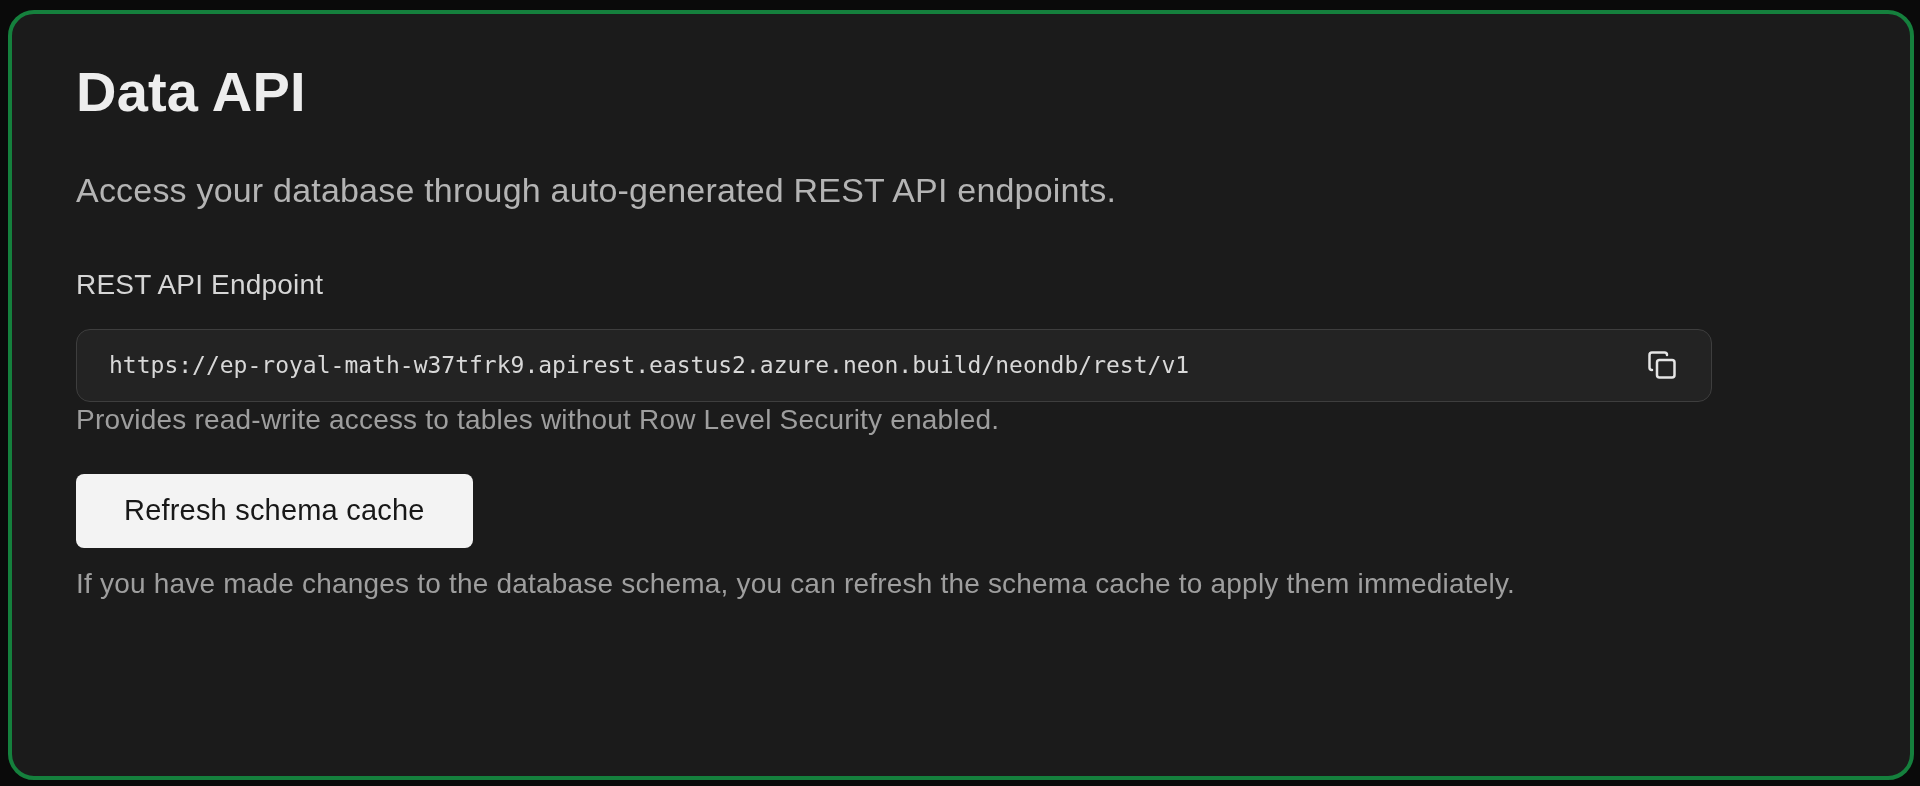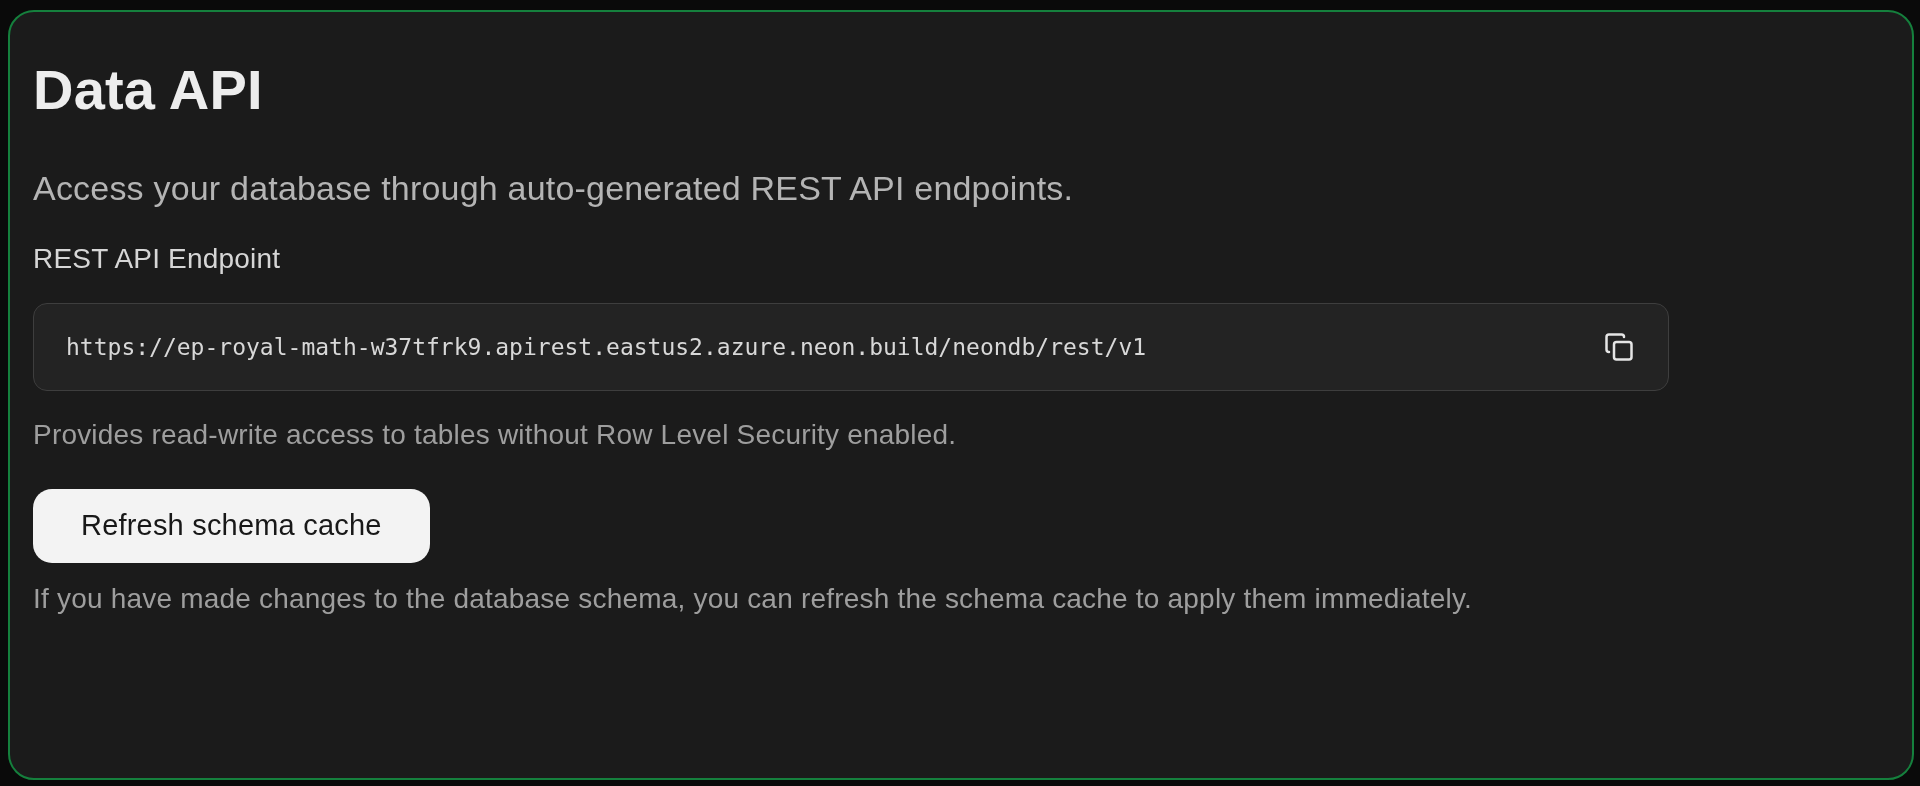--- a/index.html
+++ b/index.html
@@ -8,49 +8,49 @@
     background: #0a0a0a;
     font-family: "Liberation Sans", sans-serif;
     overflow: hidden;
     position: relative;
   }
   .card {
     position: absolute;
     left: 8px; top: 10px;
     width: 1906px; height: 770px;
     background: #1b1b1b;
-    border: 2px solid #15803d;
+    border: 4px solid #15803d;
     border-radius: 26px;
-    padding: 46px 23px;
+    padding: 46px 64px;
   }
   .page-title {
     font-size: 56px;
     font-weight: 700;
     line-height: 1.15;
     color: #ededed;
     letter-spacing: 0.2px;
   }
   .desc {
     margin-top: 44px;
     font-size: 34px;
     line-height: 1.3;
     color: #b4b4b4;
     letter-spacing: 0.2px;
   }
   .field-label {
     display: block;
-    margin-top: 32px;
+    margin-top: 56px;
     font-size: 28px;
     color: #d6d6d6;
     letter-spacing: 0.2px;
   }
   .url-field {
     margin-top: 28px;
     width: 1636px;
-    height: 88px;
+    height: 73px;
     background: #232323;
     border: 1px solid #3e3e3e;
     border-radius: 14px;
     display: flex;
     align-items: center;
     padding: 0 26px 0 32px;
   }
   .url-text {
     flex: 1;
     font-family: "DejaVu Sans Mono", "Liberation Mono", monospace;
@@ -65,21 +65,20 @@
     align-items: center;
     justify-content: center;
     background: transparent;
     border: none;
     border-radius: 8px;
     color: #e5e5e5;
     cursor: pointer;
     flex: 0 0 auto;
   }
   .field-helper {
-    margin-top: 26px;
     font-size: 28px;
     line-height: 1.3;
     color: #9e9e9e;
     letter-spacing: 0.2px;
   }
   .auth-note {
     margin-top: 42px;
     font-size: 30px;
     line-height: 1.3;
     color: #e8e8e8;
@@ -92,21 +91,21 @@
   }
   .refresh-btn {
     margin-top: 36px;
     display: inline-flex;
     align-items: center;
     height: 74px;
     padding: 0 48px;
     background: #f3f3f3;
     color: #181818;
     border: none;
-    border-radius: 19px;
+    border-radius: 8px;
     font-family: "Liberation Sans", sans-serif;
     font-size: 29px;
     font-weight: 500;
     letter-spacing: 0.2px;
     cursor: pointer;
   }
   .refresh-helper {
     margin-top: 18px;
     font-size: 28px;
     line-height: 1.3;

